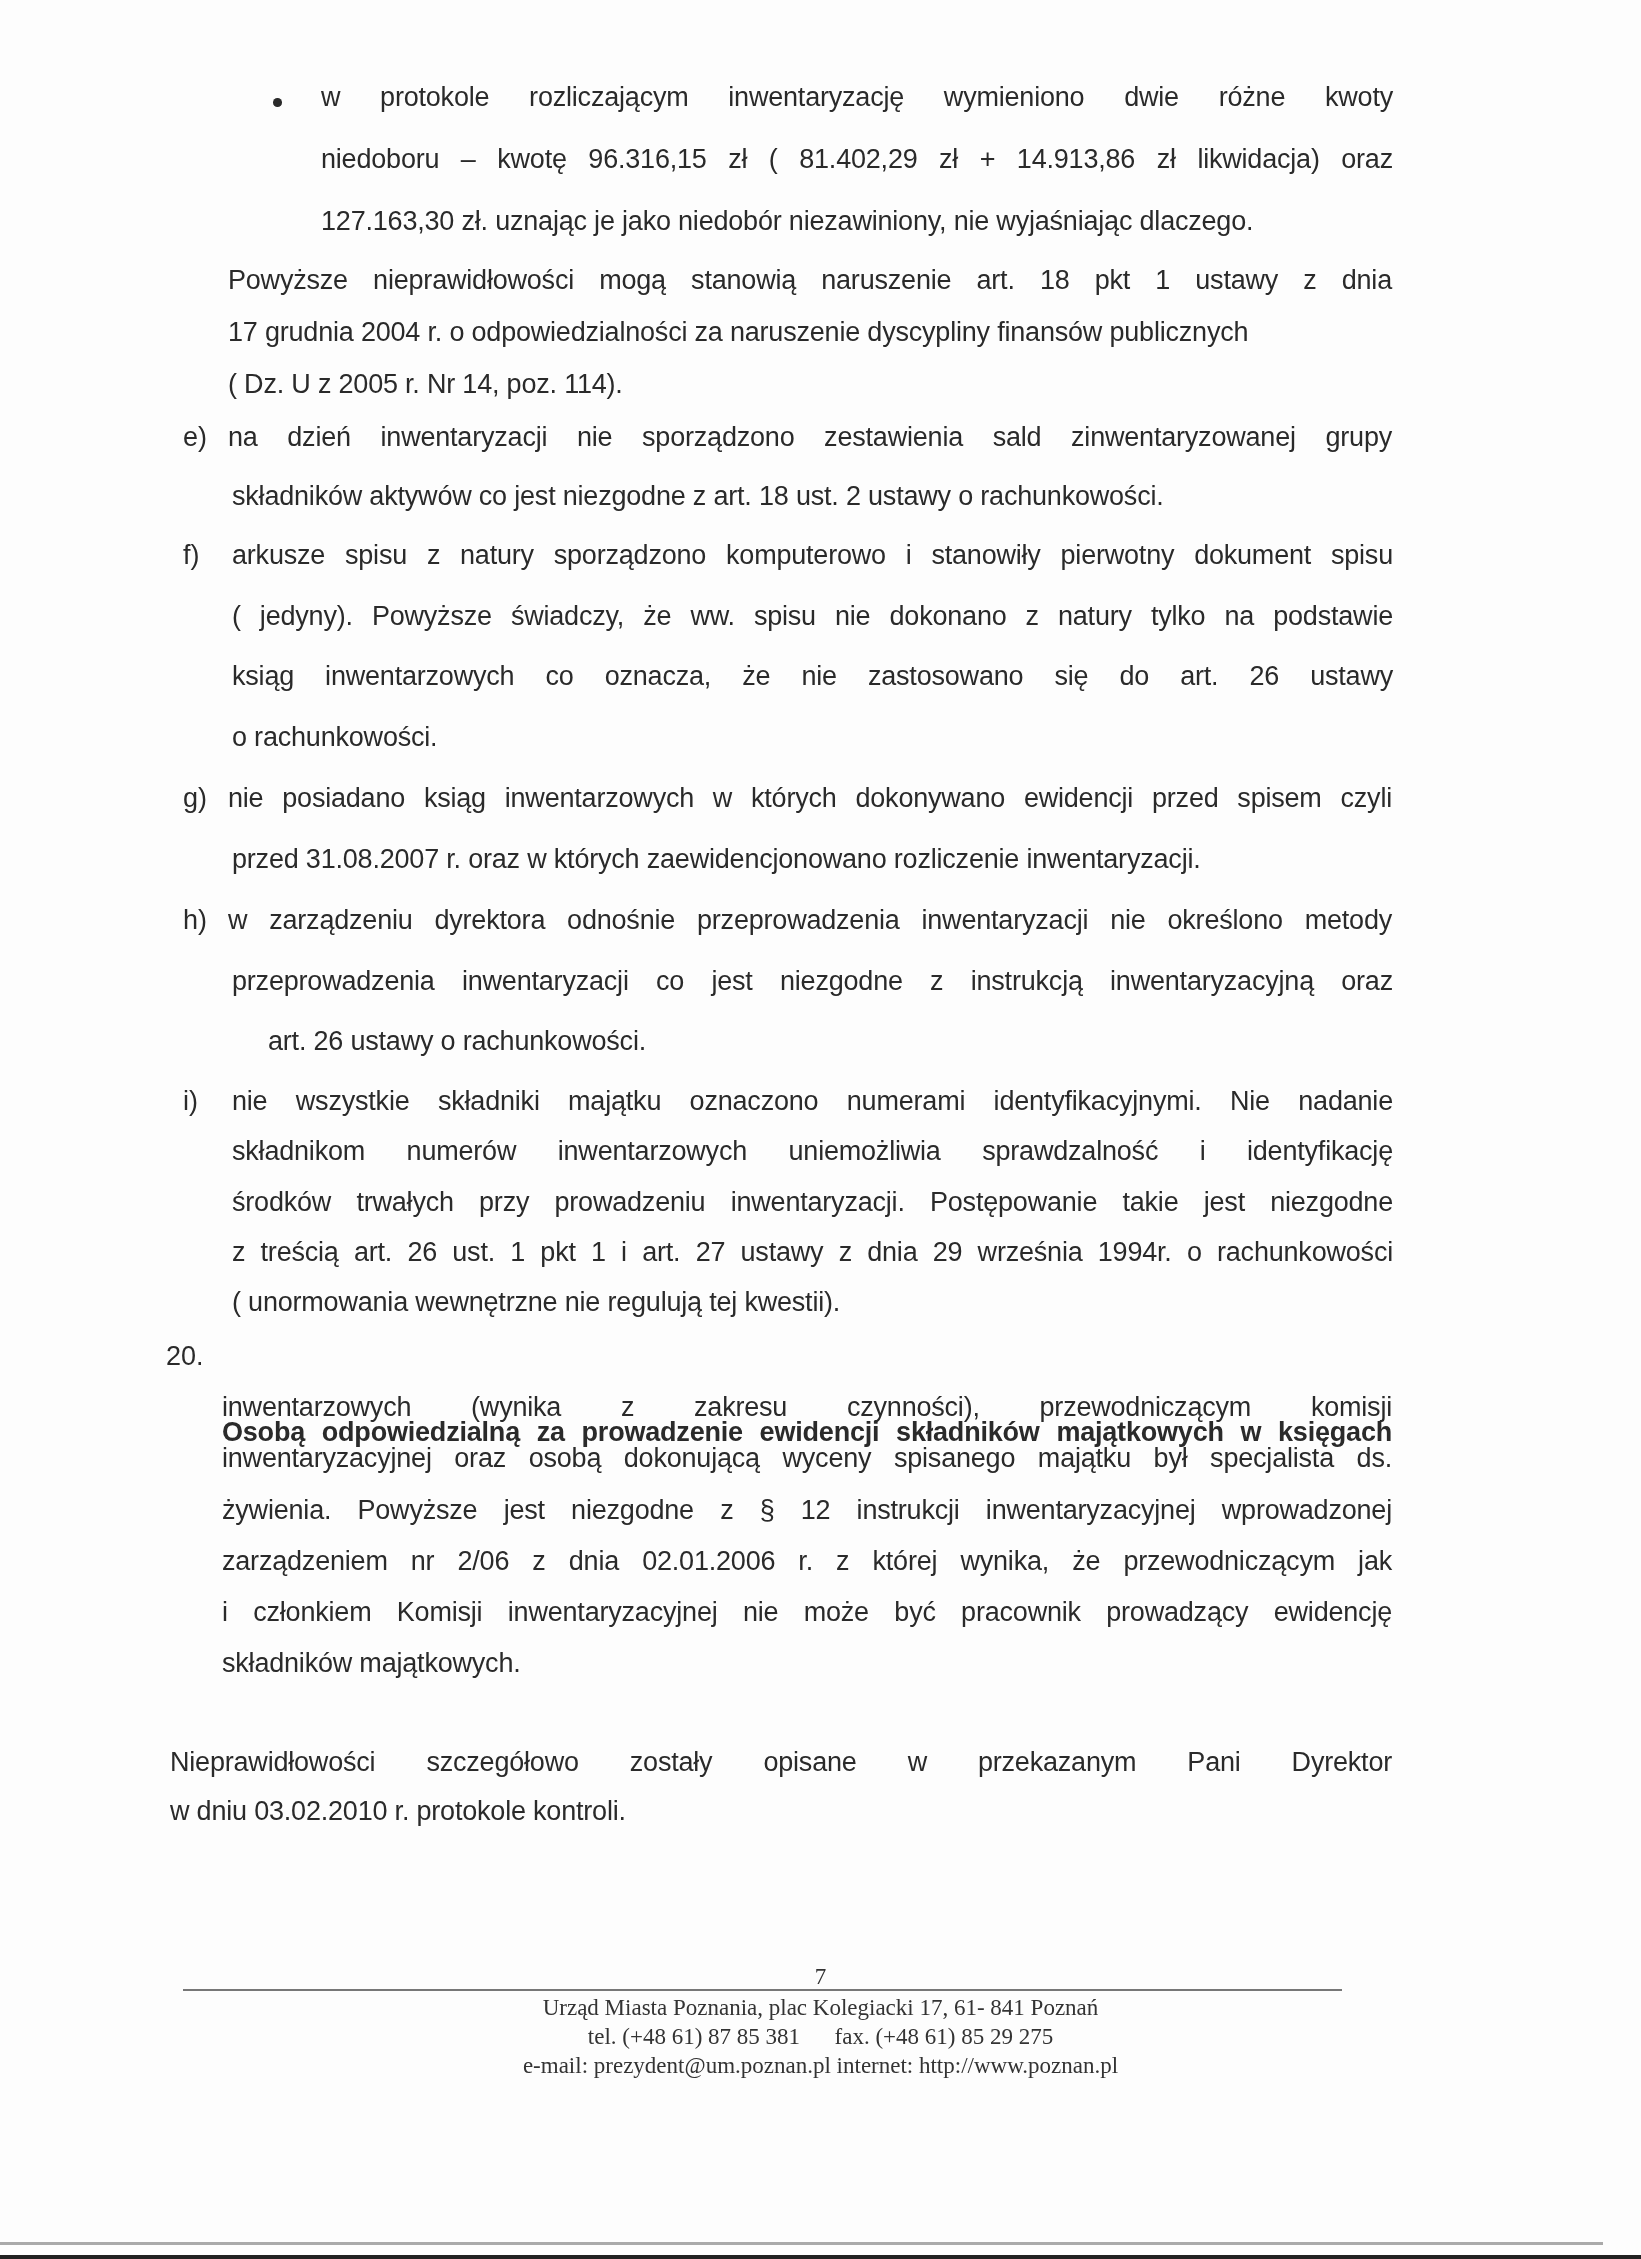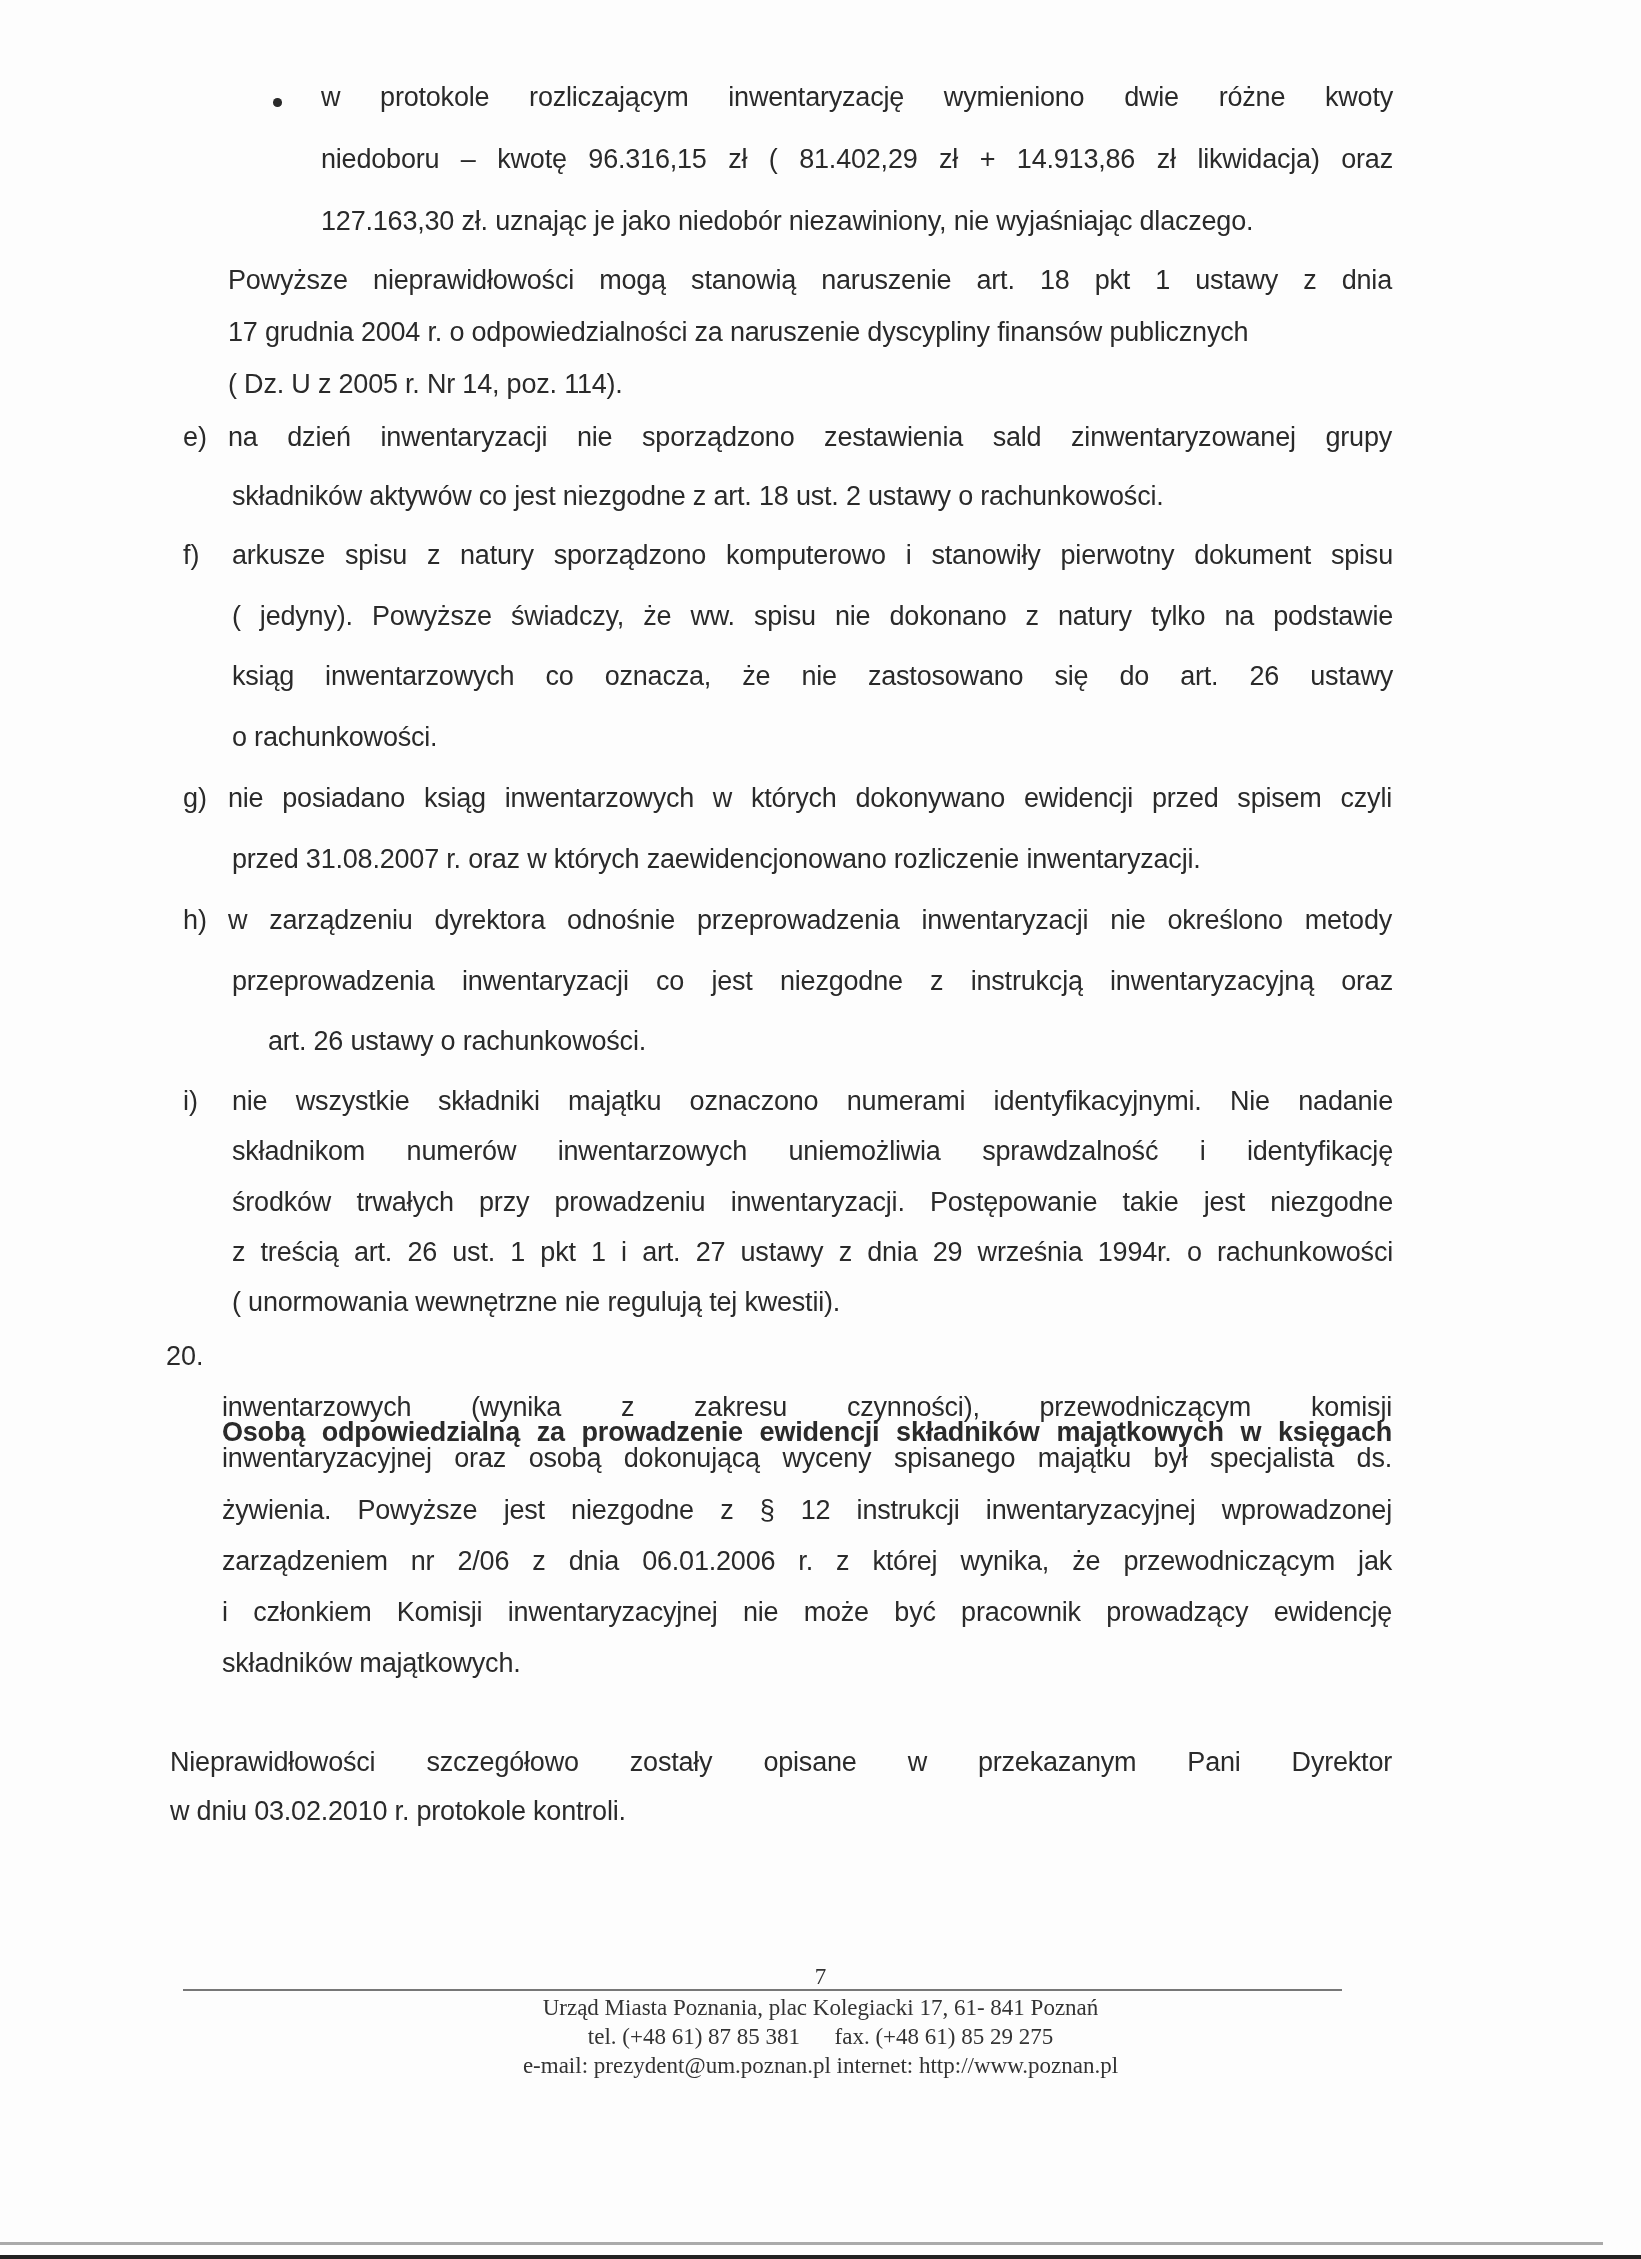--- a/index.html
+++ b/index.html
@@ -61,21 +61,21 @@
   <div class="line just" style="left:232px; top:1135px; width:1161px;">składnikom numerów inwentarzowych uniemożliwia sprawdzalność i identyfikację</div>
   <div class="line just" style="left:232px; top:1186px; width:1161px;">środków trwałych przy prowadzeniu inwentaryzacji. Postępowanie takie jest niezgodne</div>
   <div class="line just" style="left:232px; top:1236px; width:1161px;">z treścią art. 26 ust. 1 pkt 1 i  art. 27 ustawy z dnia 29 września 1994r. o rachunkowości</div>
   <div class="line" style="left:232px; top:1286px;">( unormowania wewnętrzne nie regulują tej kwestii).</div>
 
   <div class="marker" style="left:166px; top:1340px;">20.</div>
   <div class="line just" style="left:222px; top:1416px; width:1170px;font-weight:bold;">Osobą odpowiedzialną za prowadzenie ewidencji składników majątkowych w księgach</div>
   <div class="line just" style="left:222px; top:1391px; width:1170px;">inwentarzowych (wynika z zakresu czynności), przewodniczącym komisji</div>
   <div class="line just" style="left:222px; top:1442px; width:1170px;">inwentaryzacyjnej oraz osobą dokonującą wyceny spisanego majątku  był specjalista ds.</div>
   <div class="line just" style="left:222px; top:1494px; width:1170px;">żywienia. Powyższe jest niezgodne z  § 12 instrukcji inwentaryzacyjnej wprowadzonej</div>
-  <div class="line just" style="left:222px; top:1545px; width:1170px;">zarządzeniem nr 2/06 z dnia 06.01.2006 r. z której wynika, że przewodniczącym jak</div>
+  <div class="line just" style="left:222px; top:1545px; width:1170px;">zarządzeniem nr 2/06 z dnia 02.01.2006 r. z której wynika, że przewodniczącym jak</div>
   <div class="line just" style="left:222px; top:1596px; width:1170px;">i członkiem  Komisji inwentaryzacyjnej nie może być pracownik prowadzący ewidencję</div>
   <div class="line" style="left:222px; top:1647px;">składników majątkowych.</div>
 
   <div class="line just" style="left:170px; top:1746px; width:1222px;">Nieprawidłowości szczegółowo zostały opisane w przekazanym Pani Dyrektor</div>
   <div class="line" style="left:170px; top:1795px;">w dniu 03.02.2010 r. protokole kontroli.</div>
 
   <div class="footer" style="top:1962px;">7</div>
   <div class="rule"></div>
   <div class="footer" style="top:1993px;">Urząd Miasta Poznania, plac Kolegiacki 17, 61- 841 Poznań</div>
   <div class="footer" style="top:2022px; white-space:pre;">tel. (+48 61) 87 85 381      fax. (+48 61) 85 29 275</div>

